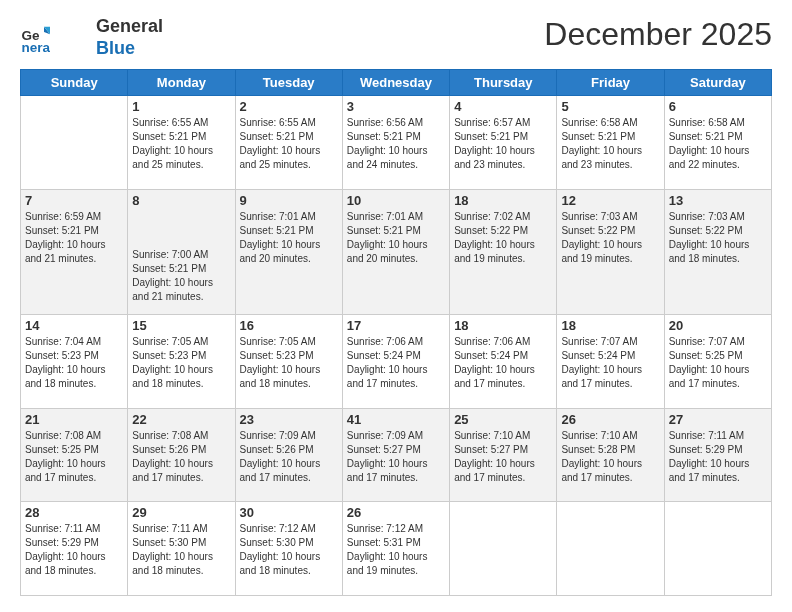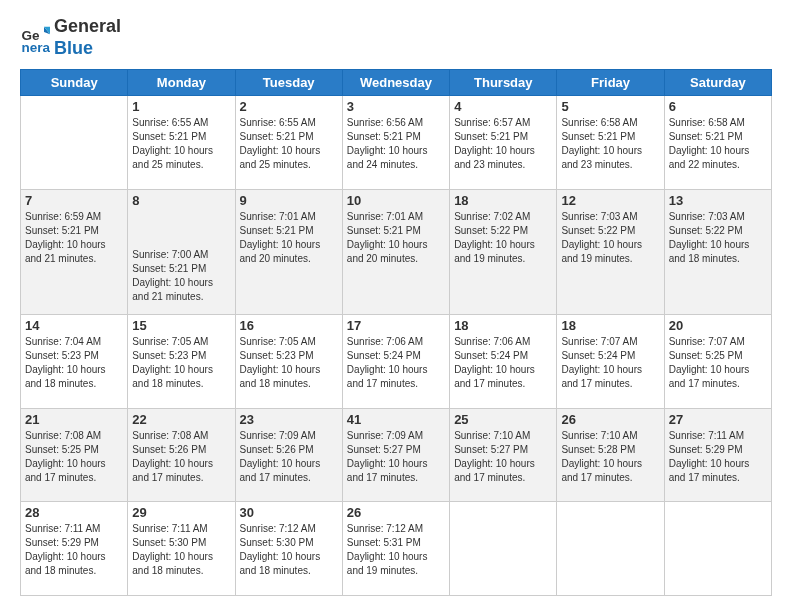--- a/index.html
+++ b/index.html
@@ -19,20 +19,21 @@
     }
     .header {
       display: flex;
       justify-content: space-between;
       align-items: flex-start;
       margin-bottom: 10px;
     }
     .logo {
       display: flex;
       align-items: center;
+      gap: 42px;
     }
     .logo-text {
       font-size: 18px;
       font-weight: bold;
       color: #333;
       line-height: 1.2;
     }
     .logo-blue { color: #1a6fb4; }
     .logo-icon {
       width: 30px;
@@ -112,20 +113,21 @@
         <polygon points="32,5 40,5 40,15" fill="#2a9fd4"></polygon>
       </svg>
       <div>
         <div class="logo-text">
           <span>General</span><br>
           <span class="logo-blue">Blue</span>
         </div>
       </div>
     </div>
     <div class="title-section">
+      <div class="month-title">December 2025</div>
     </div>
   </div>
 
   <table class="calendar">
     <thead>
       <tr>
       <th>Sunday</th>
           <th>Monday</th>
           <th>Tuesday</th>
           <th>Wednesday</th>

